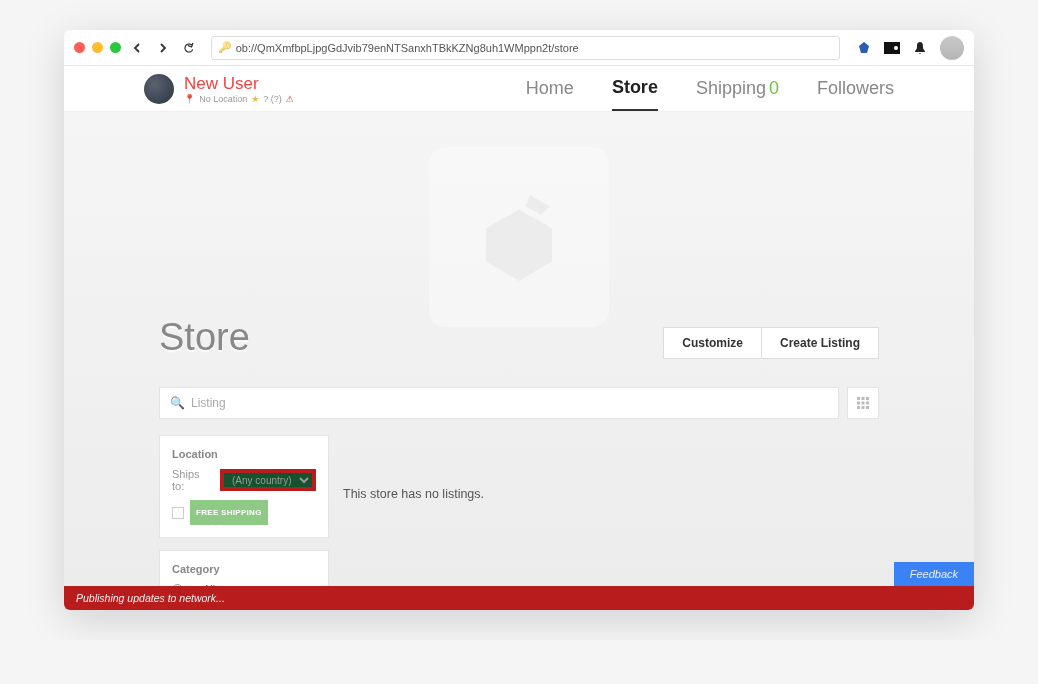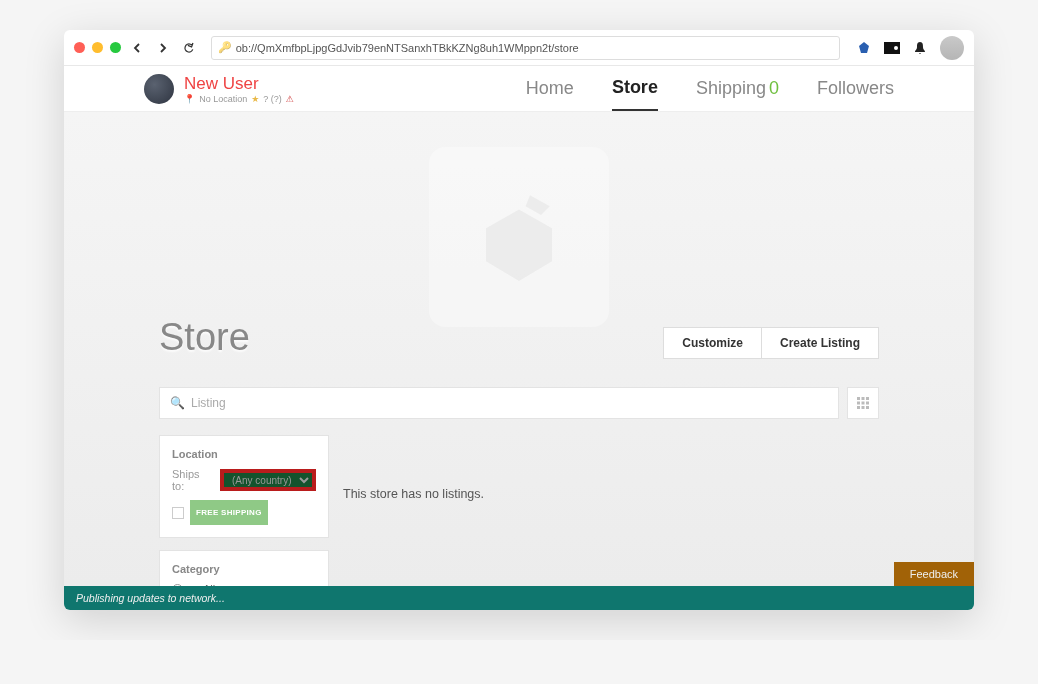--- a/index.html
+++ b/index.html
@@ -54,22 +54,22 @@
     .panel .row { font-size:11px; color:#999; display:flex; align-items:center; gap:6px; margin-bottom:8px; }
     .panel select { flex:1; height:22px; border:4px solid #b91c1c; font-size:10px; color:#999; background:#14532d; padding:0 4px; }
     .free-badge { background:#8fc986; color:#fff; font-size:8px; padding:8px 6px; font-weight:600; letter-spacing:0.3px; }
     .chk { width:12px; height:12px; border:1px solid #ccc; background:#fff; }
     .radio-row { display:flex; align-items:center; gap:20px; font-size:11px; color:#666; }
     .radio { width:11px; height:11px; border-radius:50%; border:1px solid #999; display:flex; align-items:center; justify-content:center; }
     .radio.sel::after { content:''; width:5px; height:5px; background:#666; border-radius:50%; }
     
     .empty-msg { text-align:left; font-size:12.5px; color:#555; margin-top: 52px; }
 
-    .statusbar { height:24px; background:#0f766e; color:#eee; font-size:10.5px; font-style:italic; display:flex; align-items:center; padding:0 12px; }
-    .feedback { position:absolute; right:0; bottom:24px; background:#a16207; color:#eee; font-size:11px; padding:6px 16px; cursor:pointer; }
+    .statusbar { height:24px; background:#b91c1c; color:#eee; font-size:10.5px; font-style:italic; display:flex; align-items:center; padding:0 12px; }
+    .feedback { position:absolute; right:0; bottom:24px; background:#3b82f6; color:#eee; font-size:11px; padding:6px 16px; cursor:pointer;font-style:italic; }
 
     .content::-webkit-scrollbar { width:8px; }
     .content::-webkit-scrollbar-thumb { background:#ccc; }
   </style>
 </head>
 <body>
 
 <div class="window">
 
   <div class="titlebar">

